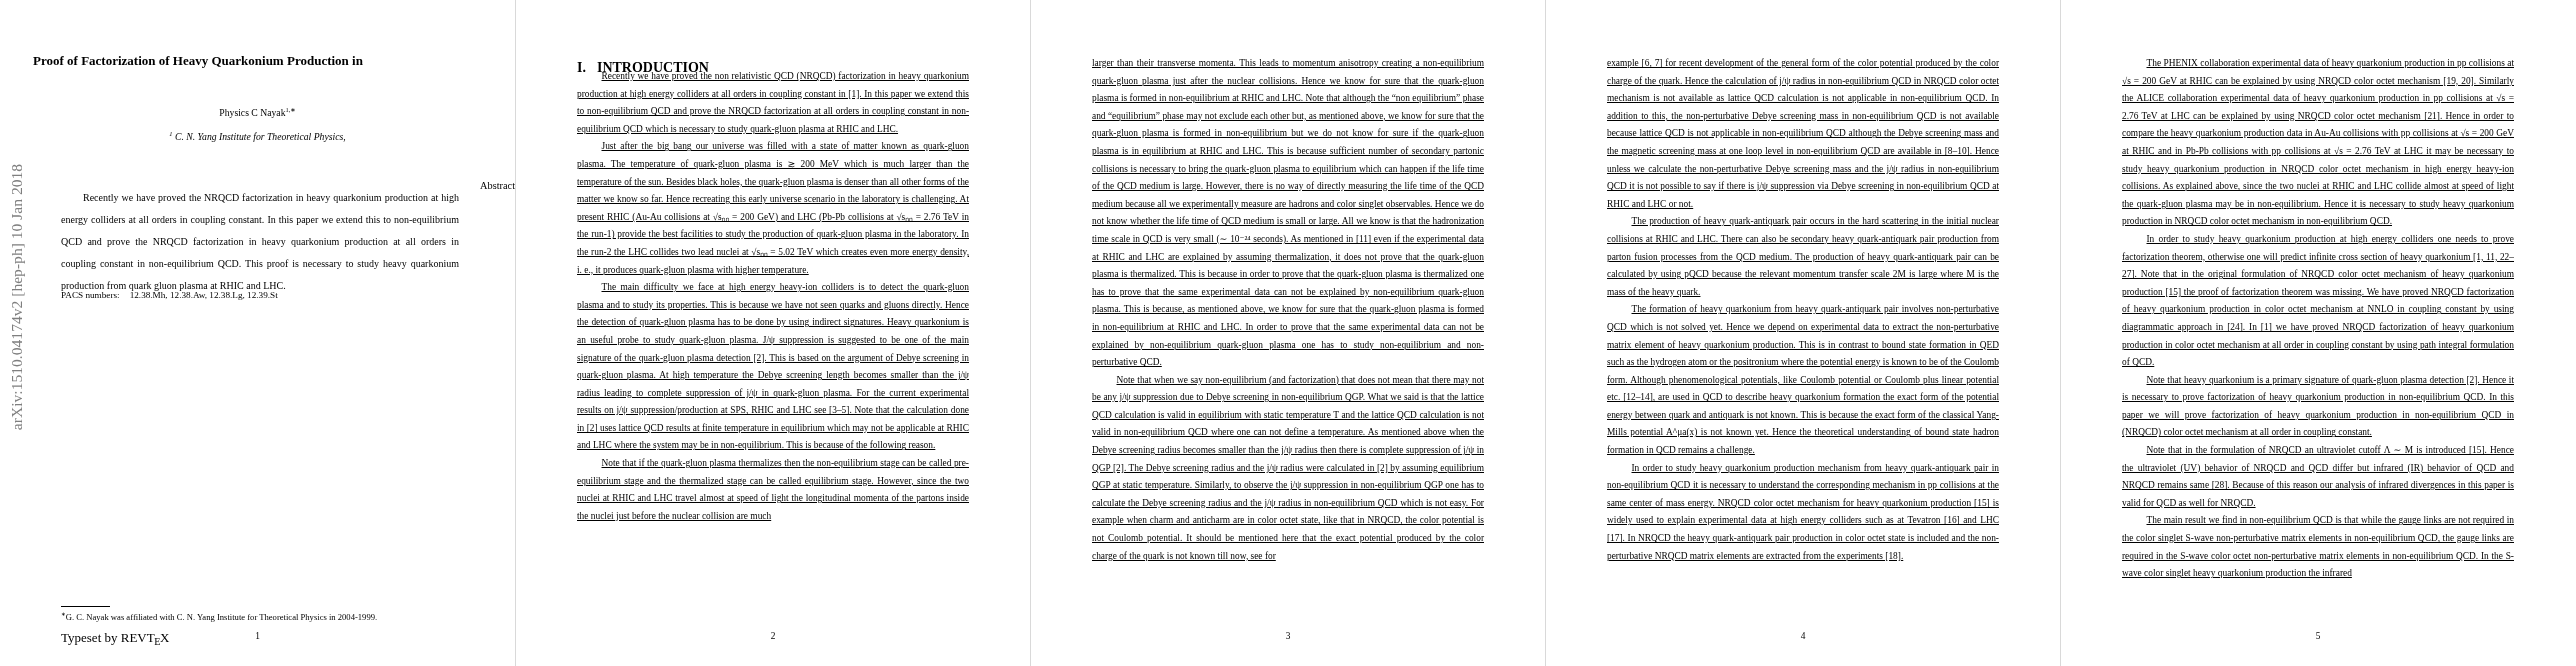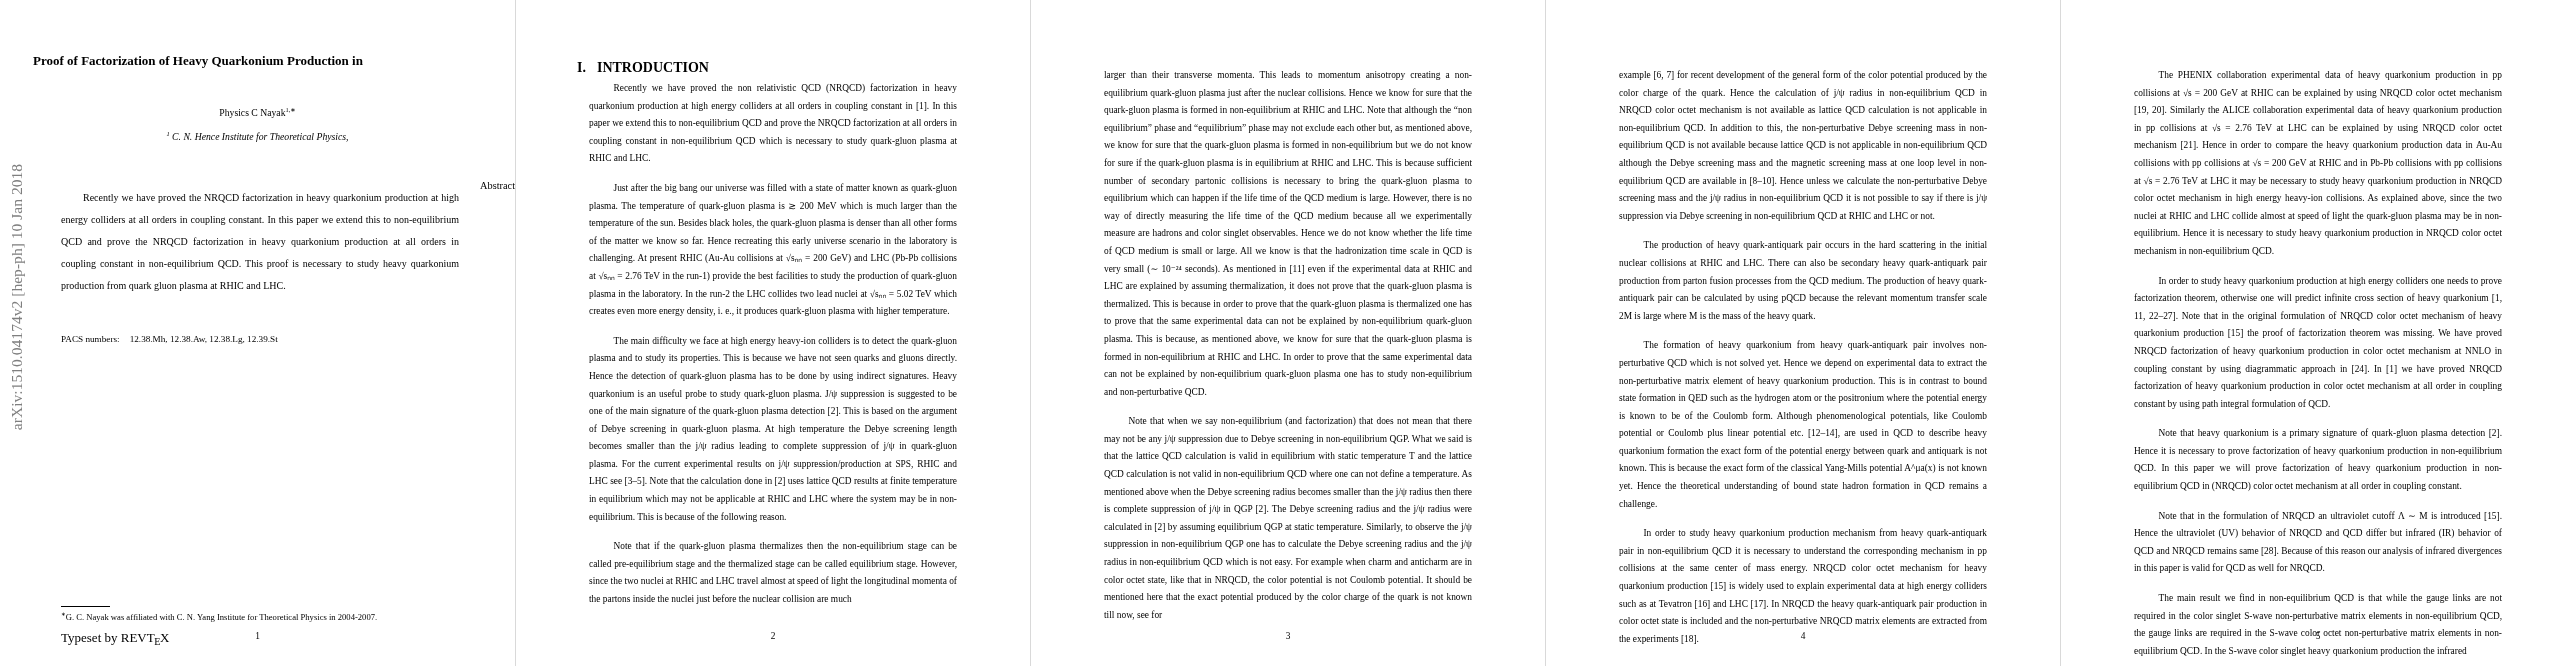--- a/index.html
+++ b/index.html
@@ -53,21 +53,20 @@
     text-align:right; font-size:10.3px;margin-top:12px;
   }
   .p1-abstract {
     position:absolute; top:187px; left:61px; right:56px;
     font-size:10px; line-height:22px;
     text-align:justify; text-indent:22px;
   }
   .p1-pacs {
     position:absolute; top:290px; left:61px; right:56px;
     font-size:9.2px;
-    margin-top:44px;
   }
   .pacs-values { margin-left:10px; }
   .footnote-rule {
     position:absolute; top:606px; left:61px;
     width:49px; border-top:0.8px solid #000;
   }
   .p1-footnote {
     position:absolute; top:611px; left:61px; right:56px;
     font-size:8.6px; line-height:12.2px;
   }
@@ -91,44 +90,44 @@
   .section-head {
     position:absolute; top:60px; left:61px; right:61px;
     font-weight:bold; font-size:14px;
   }
   .section-head .sec-title { margin-left:11px; }
   .body-text {
     position:absolute; left:61px; right:61px;
     font-size:9.4px; line-height:17.6px;
     text-align:justify;
   }
-  .body-text p { margin:12px; padding:0; text-indent:24.5px; }
+  .body-text p { margin:0; padding:0; text-indent:24.5px;text-decoration:underline; }
   .body-text p.cont { text-indent:0; }
   .top-100 { top:55px; }
   .top-152 { top:68px; }
 </style>
 </head>
 <body>
 
 <div class="doc">
 
   <div class="sheet">
     <div class="arxiv-banner">arXiv:1510.04174v2  [hep-ph]  10 Jan 2018</div>
     <div class="p1-title">
       <div>Proof of Factorization of Heavy Quarkonium Production in</div>
     </div>
     <div class="p1-author"><span>Physics C Nayak</span><sup>1,∗</sup></div>
     <div class="p1-affil">
-      <div><sup>1</sup><span> C. N. Hence Institute for Theoretical Physics,</span></div>
+      <div><sup>1</sup><span> C. N. Yang Institute for Theoretical Physics,</span></div>
     </div>
     <div class="p1-abshead">Abstract</div>
     <div class="p1-abstract">Recently we have proved the NRQCD factorization in heavy quarkonium production at high energy colliders at all orders in coupling constant. In this paper we extend this to non-equilibrium QCD and prove the NRQCD factorization in heavy quarkonium production at all orders in coupling constant in non-equilibrium QCD. This proof is necessary to study heavy quarkonium production from quark gluon plasma at RHIC and LHC.</div>
     <div class="p1-pacs"><span>PACS numbers:</span><span class="pacs-values">12.38.Mh, 12.38.Aw, 12.38.Lg, 12.39.St</span></div>
     <div class="footnote-rule"></div>
-    <div class="p1-footnote"><sup>∗</sup><span>G. C. Nayak was affiliated with C. N. Yang Institute for Theoretical Physics in 2004-2007.</span></div>
+    <div class="p1-footnote"><sup>∗</sup><span>G. C. Nayak was affiliated with C. N. Yang Institute for Theoretical Physics in 2004-1999.</span></div>
     <div class="p1-typeset"><span>Typeset by REVT</span><span class="tex-e">E</span><span>X</span></div>
     <div class="pageno">1</div>
   </div>
 
   <div class="sheet">
     <div class="section-head">
       <span>I.</span><span class="sec-title">INTRODUCTION</span>
     </div>
     <div class="body-text top-152">
       <p>Recently we have proved the non relativistic QCD (NRQCD) factorization in heavy quarkonium production at high energy colliders at all orders in coupling constant in [1]. In this paper we extend this to non-equilibrium QCD and prove the NRQCD factorization at all orders in coupling constant in non-equilibrium QCD which is necessary to study quark-gluon plasma at RHIC and LHC.</p>

